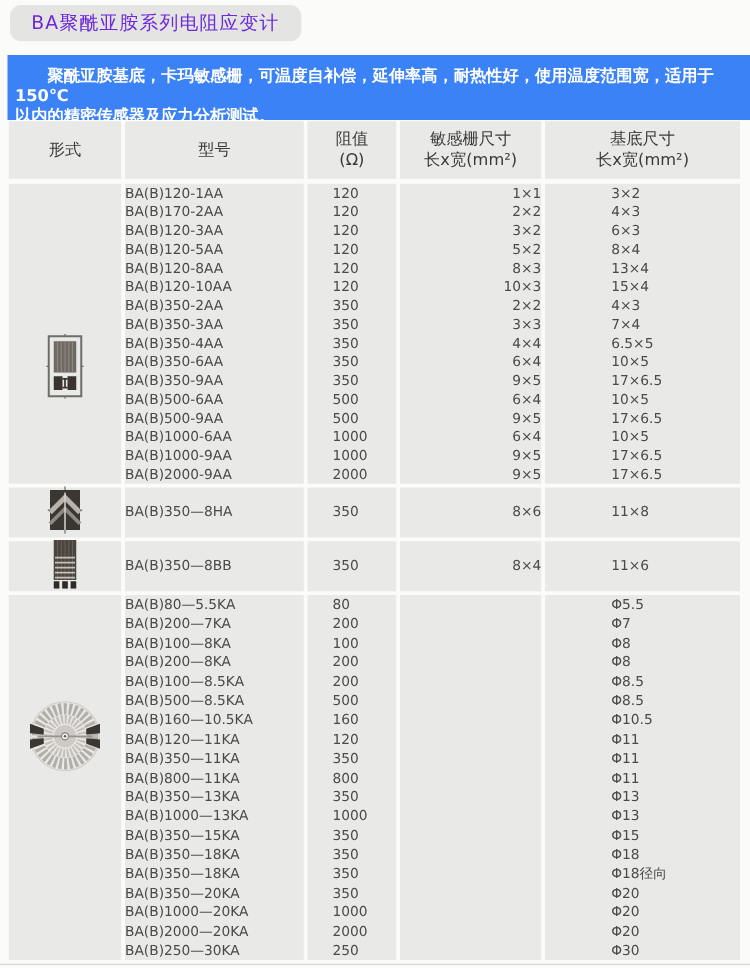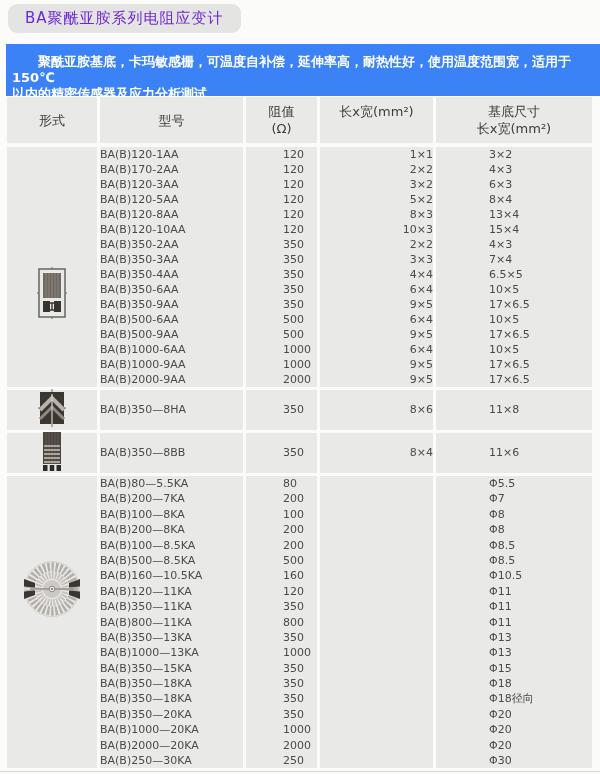--- a/index.html
+++ b/index.html
@@ -51,21 +51,21 @@
   .g2 .icon-wrap, .g3 .icon-wrap { top:50%; transform:translate(-50%,-50%); }
   .line {
     height:15px; line-height:15px;
     font-size:11px; color:#4a4a4a; white-space:nowrap;
     overflow:visible;
   }
   .g4 .line { height:15.4px; line-height:15.4px; }
   .g2 .line, .g3 .line { height:40px; line-height:40px; }
   .g2 .col, .g3 .col { height:40px; }
   [data-col="model"] .line      { }
-  [data-col="resistance"] .line { padding-left:37px; }
+  [data-col="resistance"] .line { padding-left:20px; }
   [data-col="grid"] .line       { padding-left:32px; }
   [data-col="base"] .line       { padding-left:53px; }
   .bottom-rule {
     position:absolute; left:0; top:771px; width:600px; height:1px;
     background:#d8d8d5;
   }
 </style>
 </head>
 <body>
 
@@ -79,20 +79,21 @@
 <div class="gauge-table">
 
   <div class="trow thead">
     <div class="cell c1 single">形式</div>
     <div class="cell c2 single">型号</div>
     <div class="cell c3">
       <div>阻值</div>
       <div>(Ω)</div>
     </div>
     <div class="cell c4">
+      <div>敏感栅尺寸</div>
       <div>长x宽(mm²)</div>
     </div>
     <div class="cell c5">
       <div>基底尺寸</div>
       <div>长x宽(mm²)</div>
     </div>
   </div>
 
   <div class="group first g1">
     <div class="cell c1 iconcell">

